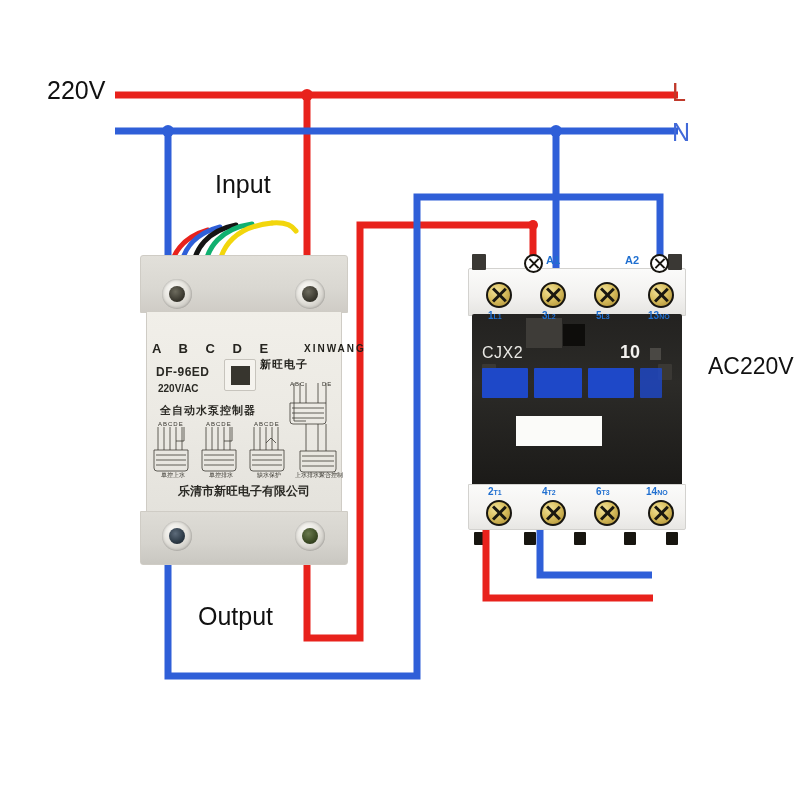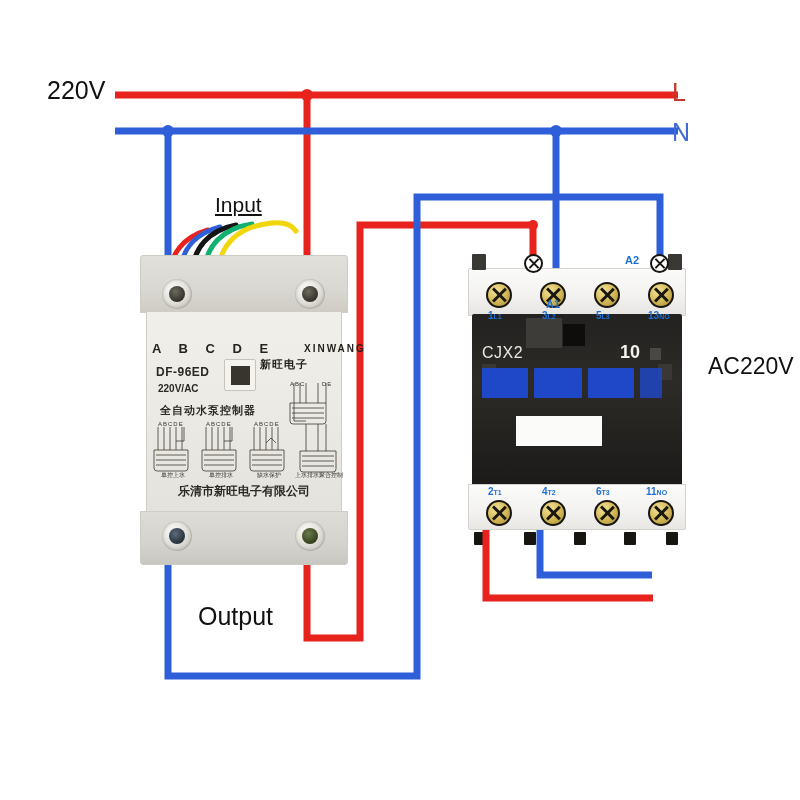--- a/index.html
+++ b/index.html
@@ -4,21 +4,21 @@
 <style>
   html,body{margin:0;padding:0;background:#ffffff;}
   body{width:800px;height:800px;position:relative;overflow:hidden;
        font-family:"Liberation Sans",sans-serif;color:#111;}
   #stage{position:absolute;left:0;top:0;width:800px;height:800px;}
   svg.layer{position:absolute;left:0;top:0;width:800px;height:800px;}
   .lbl{position:absolute;white-space:nowrap;line-height:1;}
   #lbl-220v{left:47px;top:78px;font-size:25px;}
   #lbl-L{left:672px;top:80px;font-size:25px;color:#c0392b;}
   #lbl-N{left:672px;top:120px;font-size:25px;color:#4169d8;}
-  #lbl-input{left:215px;top:194px;font-size:21px;text-decoration:underline;}
+  #lbl-input{left:215px;top:172px;font-size:25px;}
   #lbl-output{left:198px;top:604px;font-size:25px;}
   #lbl-ac220v{left:684px;top:355px;font-size:23px;margin-left:24px;}
   #lbl-load{left:492px;top:623px;font-size:23px;}
 
   
   #ctrl{position:absolute;left:140px;top:255px;width:208px;height:310px;}
   .c-plate{position:absolute;left:0;width:208px;background:#e8e6e1;
            border:1px solid #cfccc5;box-sizing:border-box;}
   #c-top{top:0;height:58px;border-radius:3px 3px 0 0;
          background:linear-gradient(180deg,#e2e0da 0%,#dad8d2 55%,#cfccc6 100%);}
@@ -222,28 +222,28 @@
     <div class="term" style="left:18px;top:14px;"></div>
     <div class="term" style="left:72px;top:14px;"></div>
     <div class="term" style="left:126px;top:14px;"></div>
     <div class="term" style="left:180px;top:14px;"></div>
     <div class="tnum" style="left:20px;top:42px;"><span>1</span><em>L1</em></div>
     <div class="tnum" style="left:74px;top:42px;"><span>3</span><em>L2</em></div>
     <div class="tnum" style="left:128px;top:42px;"><span>5</span><em>L3</em></div>
     <div class="tnum" style="left:180px;top:42px;"><span>13</span><em>NO</em></div>
 
     <div class="coilt" style="left:56px;top:-14px;"></div>
-    <div class="coill" style="left:78px;top:-14px;margin-top:44px;">A1</div>
+    <div class="coill" style="left:78px;top:-14px;">A1</div>
     <div class="coilt" style="left:182px;top:-14px;"></div>
     <div class="coill" style="left:157px;top:-14px;">A2</div>
 
     <div class="tnum" style="left:20px;top:218px;"><span>2</span><em>T1</em></div>
     <div class="tnum" style="left:74px;top:218px;"><span>4</span><em>T2</em></div>
     <div class="tnum" style="left:128px;top:218px;"><span>6</span><em>T3</em></div>
-    <div class="tnum" style="left:178px;top:218px;"><span>11</span><em>NO</em></div>
+    <div class="tnum" style="left:178px;top:218px;"><span>14</span><em>NO</em></div>
     <div class="term" style="left:18px;top:232px;"></div>
     <div class="term" style="left:72px;top:232px;"></div>
     <div class="term" style="left:126px;top:232px;"></div>
     <div class="term" style="left:180px;top:232px;"></div>
 
     <div class="foot" style="left:6px;top:264px;"></div>
     <div class="foot" style="left:56px;top:264px;"></div>
     <div class="foot" style="left:106px;top:264px;"></div>
     <div class="foot" style="left:156px;top:264px;"></div>
     <div class="foot" style="left:198px;top:264px;"></div>

